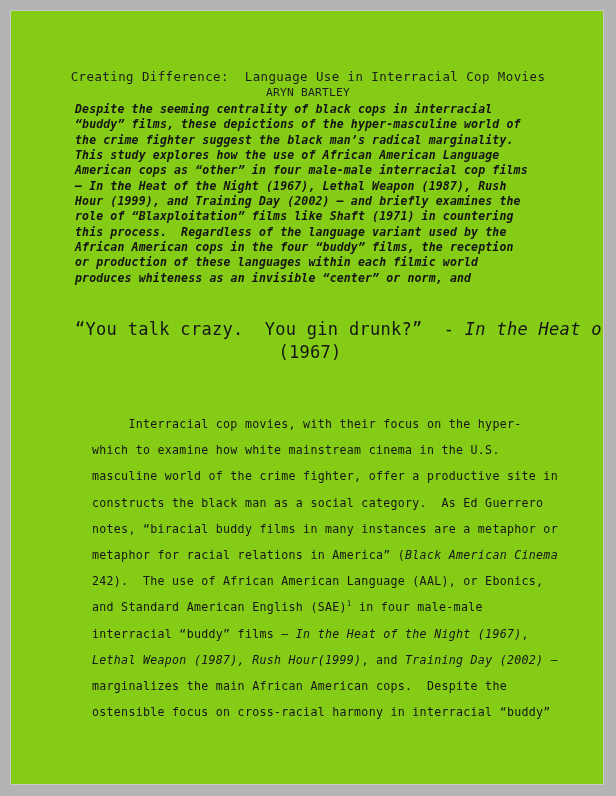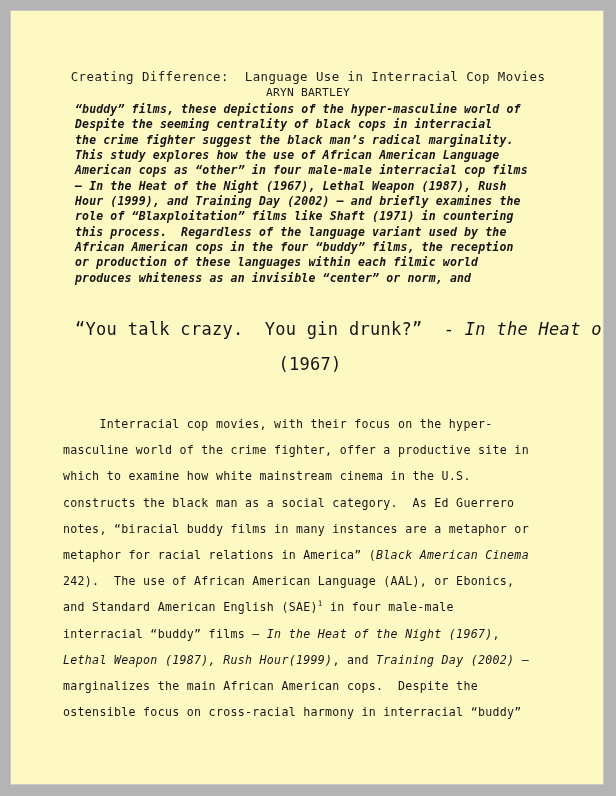--- a/index.html
+++ b/index.html
@@ -14,21 +14,21 @@
     font-family: "DejaVu Sans Mono", "Liberation Mono", monospace;
     overflow: hidden;
   }
 
   .page {
     position: absolute;
     left: 10px;
     top: 10px;
     width: 594px;
     height: 775px;
-    background: #fef9c3;
+    background: #84cc16;
     border: 1px solid #c9c9c9;
     box-sizing: border-box;
     overflow: hidden;
   }
 
   .sheet {
     position: absolute;
     left: 0;
     top: 0;
     width: 594px;
@@ -84,30 +84,30 @@
   }
   .epigraph .ln {
     font-size: 17px;
     color: #151515;
     line-height: 15px;
     white-space: pre;
     letter-spacing: 0.3px;
   }
   .epigraph .ln.center {
     text-align: center;
-    margin-top: 20px;
+    margin-top: 8px;
   }
   .epigraph i {
     font-style: italic;
   }
 
   
   .body-text {
     position: absolute;
-    left: 52px;
+    left: 81px;
     top: 400px;
     width: 480px;
   }
   .body-text .ln {
     font-size: 11.6px;
     color: #151515;
     line-height: 26.2px;
     white-space: pre;
     letter-spacing: 0.3px;
   }
@@ -124,43 +124,43 @@
 
 <div class="page">
   <div class="sheet">
 
     <div class="title-block">
       <div class="doc-title">Creating Difference:  Language Use in Interracial Cop Movies</div>
       <div class="doc-author">ARYN BARTLEY</div>
     </div>
 
     <div class="abstract">
+      <div class="ln">Despite the seeming centrality of black cops in interracial</div>
       <div class="ln">“buddy” films, these depictions of the hyper-masculine world of</div>
-      <div class="ln">Despite the seeming centrality of black cops in interracial</div>
       <div class="ln">the crime fighter suggest the black man’s radical marginality.</div>
       <div class="ln">This study explores how the use of African American Language</div>
       <div class="ln">American cops as “other” in four male-male interracial cop films</div>
       <div class="ln">— In the Heat of the Night (1967), Lethal Weapon (1987), Rush</div>
       <div class="ln">Hour (1999), and Training Day (2002) — and briefly examines the</div>
       <div class="ln">role of “Blaxploitation” films like Shaft (1971) in countering</div>
       <div class="ln">this process.  Regardless of the language variant used by the</div>
       <div class="ln">African American cops in the four “buddy” films, the reception</div>
       <div class="ln">or production of these languages within each filmic world</div>
       <div class="ln">produces whiteness as an invisible “center” or norm, and</div>
     </div>
 
     <div class="epigraph">
       <div class="ln"><span>“You talk crazy.  You gin drunk?”  - </span><i>In the Heat of the Night</i></div>
       <div class="ln center">(1967)</div>
     </div>
 
     <div class="body-text">
       <div class="ln">     Interracial cop movies, with their focus on the hyper-</div>
+      <div class="ln">which to examine how white mainstream cinema in the U.S.</div>
       <div class="ln">masculine world of the crime fighter, offer a productive site in</div>
-      <div class="ln">which to examine how white mainstream cinema in the U.S.</div>
       <div class="ln">constructs the black man as a social category.  As Ed Guerrero</div>
       <div class="ln">notes, “biracial buddy films in many instances are a metaphor or</div>
       <div class="ln"><span>metaphor for racial relations in America” (</span><i>Black American Cinema</i></div>
       <div class="ln">242).  The use of African American Language (AAL), or Ebonics,</div>
       <div class="ln"><span>and Standard American English (SAE)</span><sup>1</sup><span> in four male-male</span></div>
       <div class="ln"><span>interracial “buddy” films — </span><i>In the Heat of the Night (1967)</i><span>,</span></div>
       <div class="ln"><i>Lethal Weapon (1987), Rush Hour(1999)</i><span>, and </span><i>Training Day (2002)</i><span> —</span></div>
       <div class="ln">marginalizes the main African American cops.  Despite the</div>
       <div class="ln">ostensible focus on cross-racial harmony in interracial “buddy”</div>
     </div>

